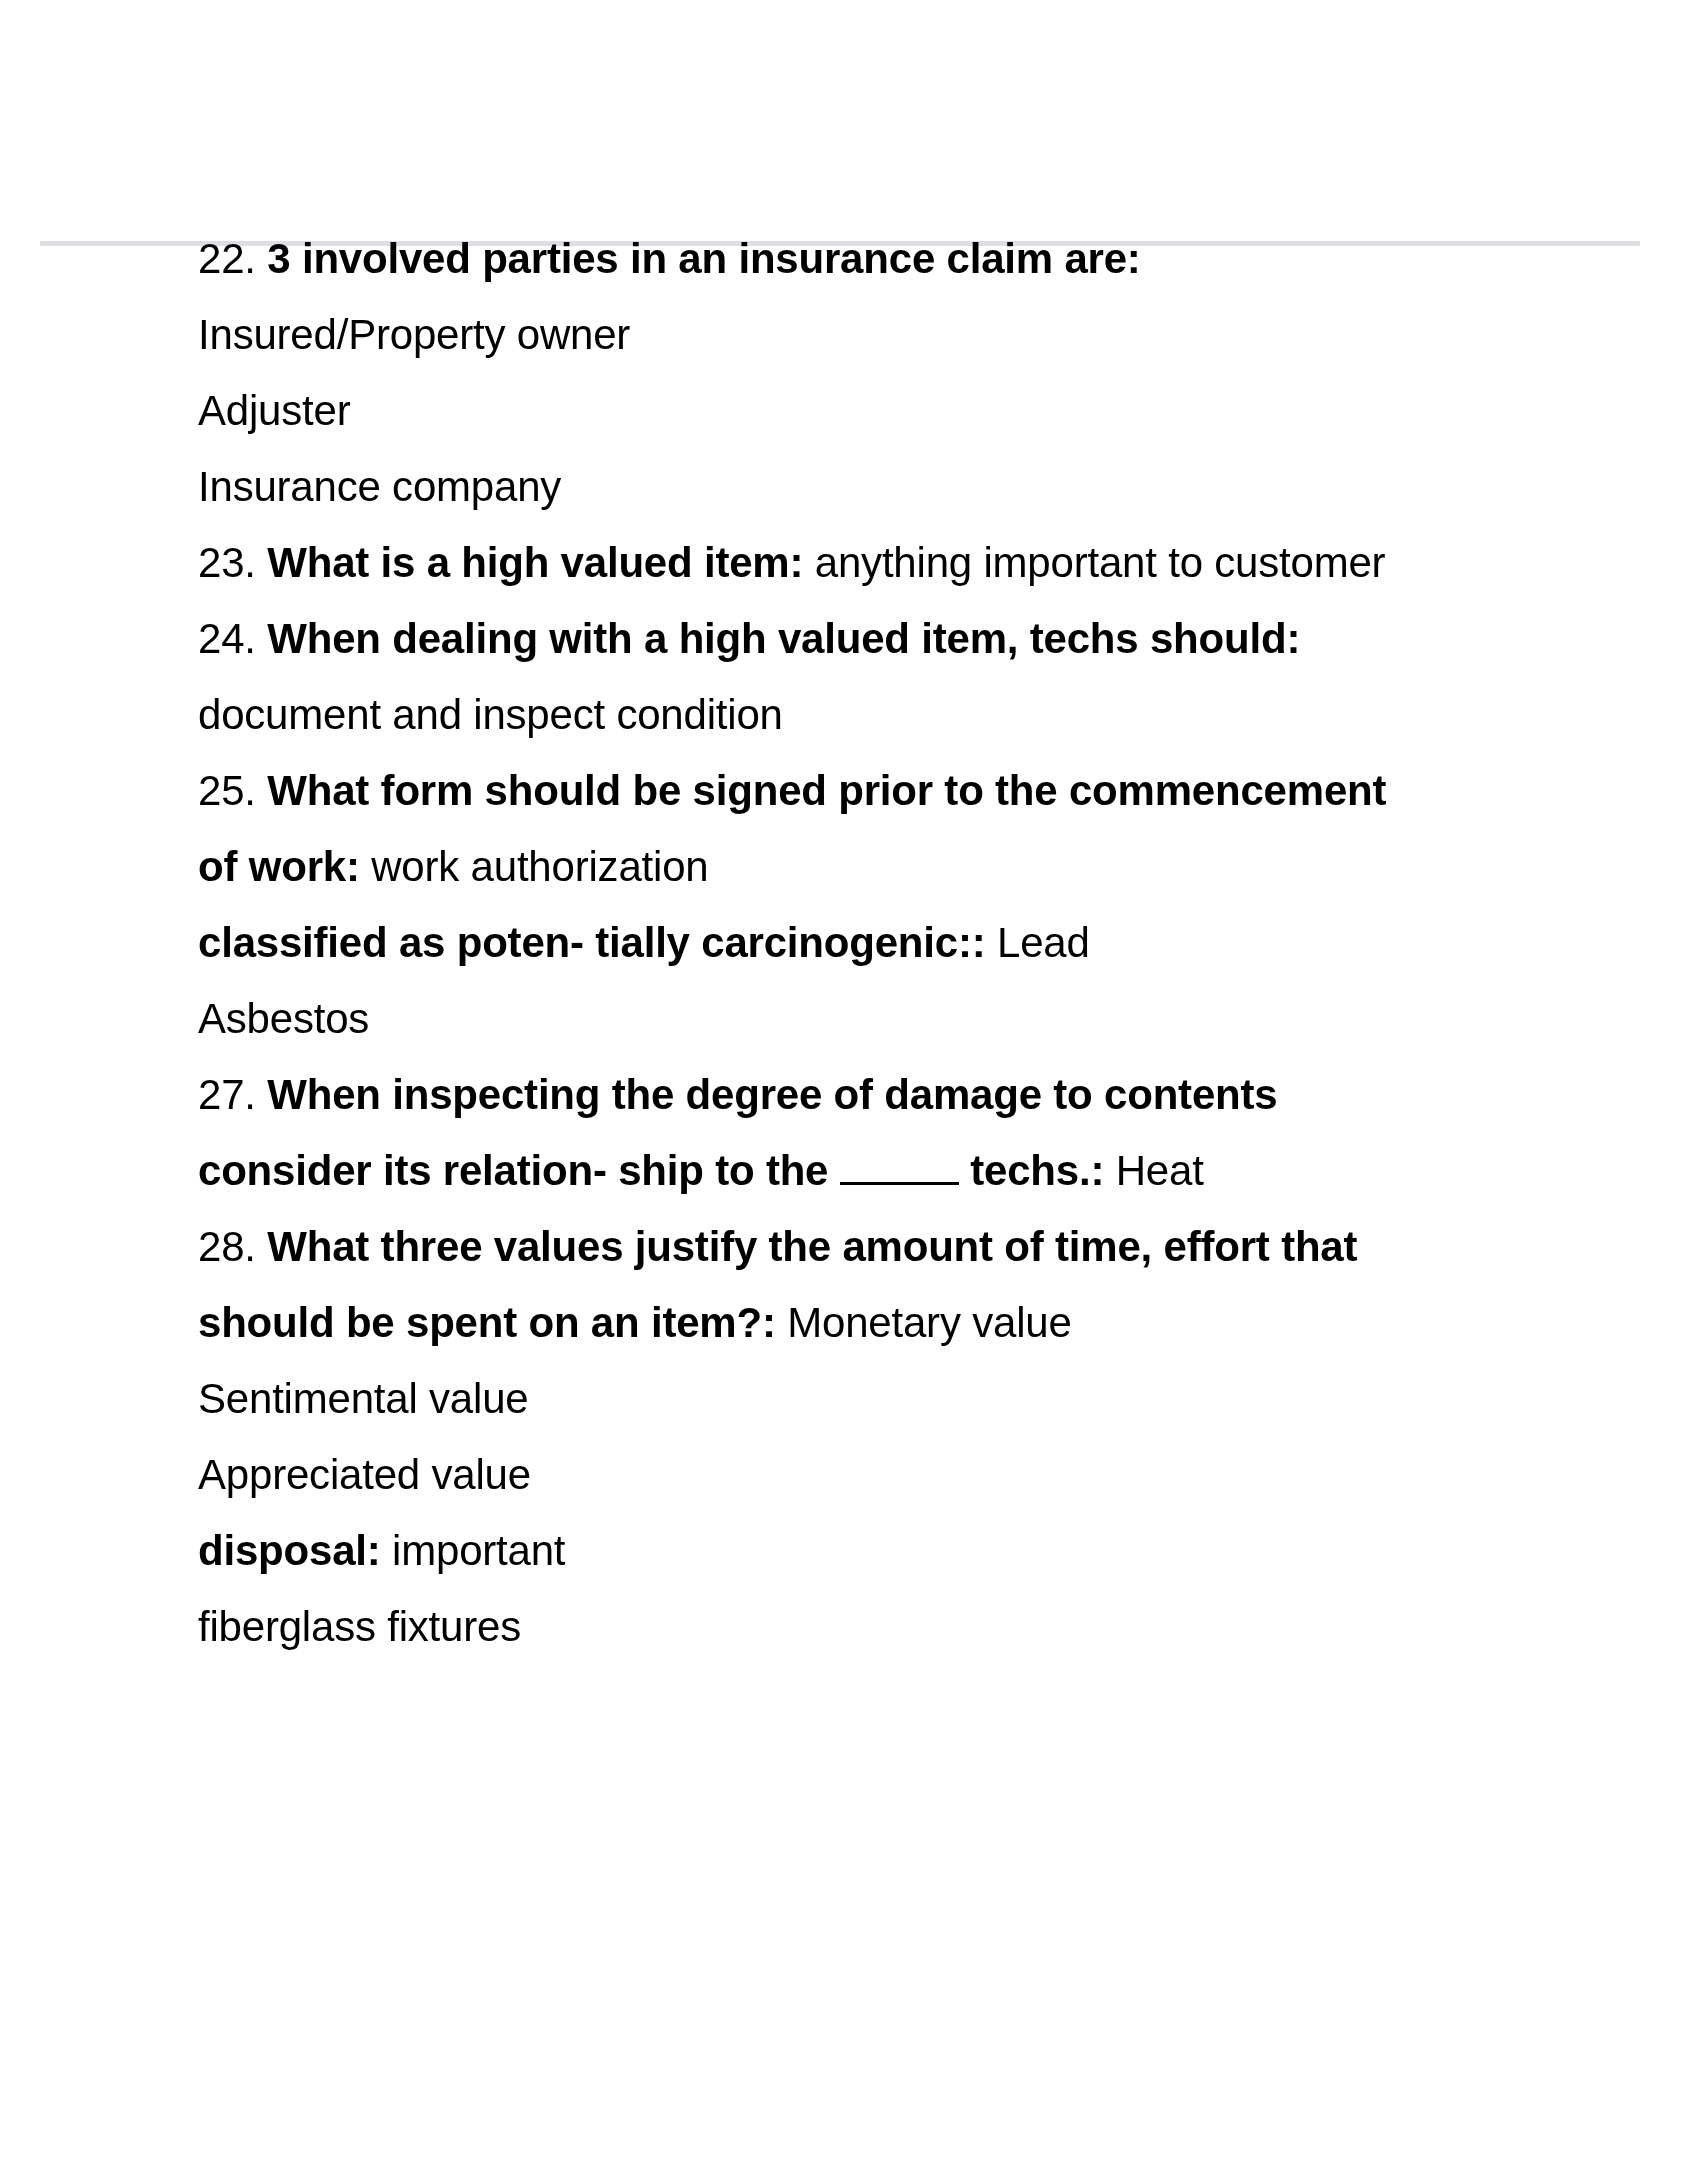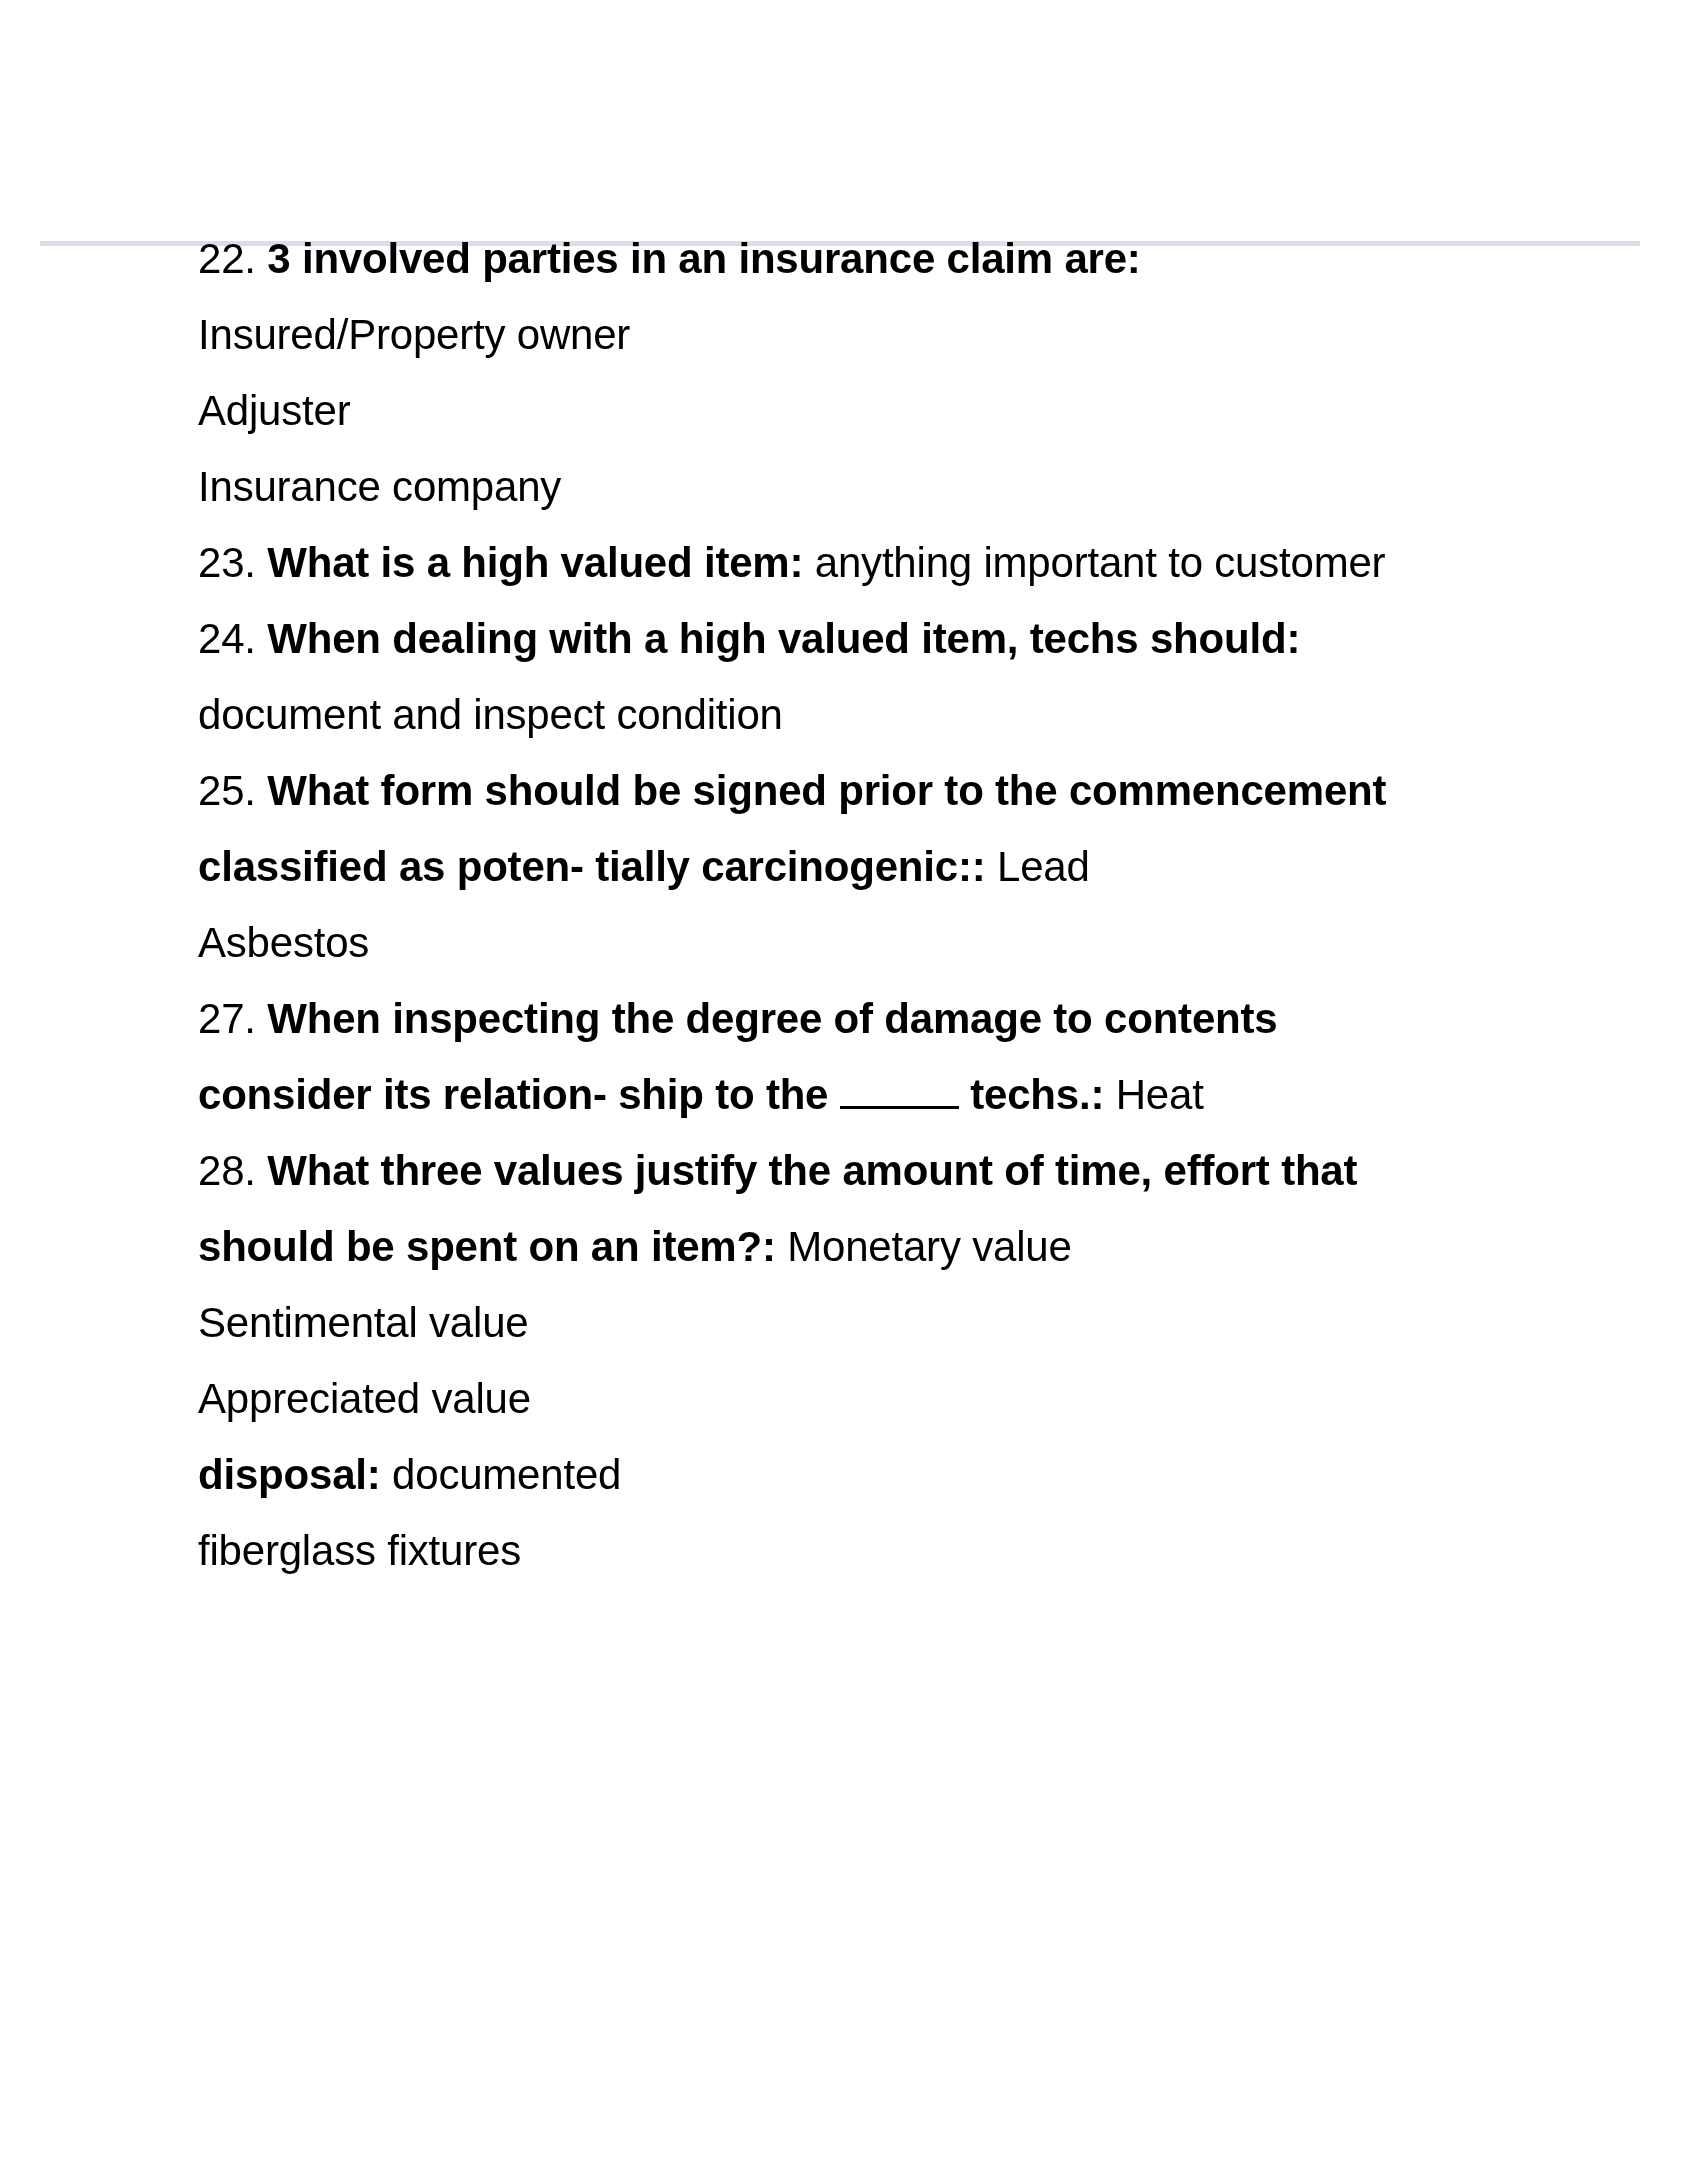--- a/index.html
+++ b/index.html
@@ -37,20 +37,24 @@
   <div class="line">
     <span>24.</span>
     <span class="b">When dealing with a high valued item, techs should:</span>
   </div>
   <div class="line">document and inspect condition</div>
 
   <div class="line">
     <span>25.</span>
     <span class="b">What form should be signed prior to the commencement</span>
   </div>
+  <div class="line">
+    <span class="b">of work:</span>
+    <span>work authorization</span>
+  </div>
 
   <div class="line">
     <span class="b">classified as poten- tially carcinogenic::</span>
     <span>Lead</span>
   </div>
   <div class="line">Asbestos</div>
 
   <div class="line">
     <span>27.</span>
     <span class="b">When inspecting the degree of damage to contents</span>
@@ -68,19 +72,19 @@
   </div>
   <div class="line">
     <span class="b">should be spent on an item?:</span>
     <span>Monetary value</span>
   </div>
   <div class="line">Sentimental value</div>
   <div class="line">Appreciated value</div>
 
   <div class="line">
     <span class="b">disposal:</span>
-    <span>documented</span>
+    <span>important</span>
   </div>
 
   <div class="line">fiberglass fixtures</div>
 
 </div>
 
 
 </body></html>

